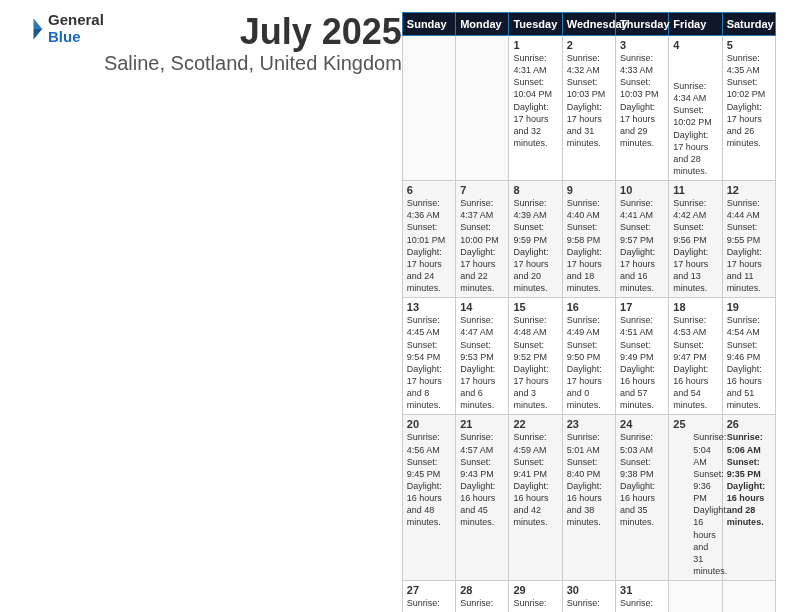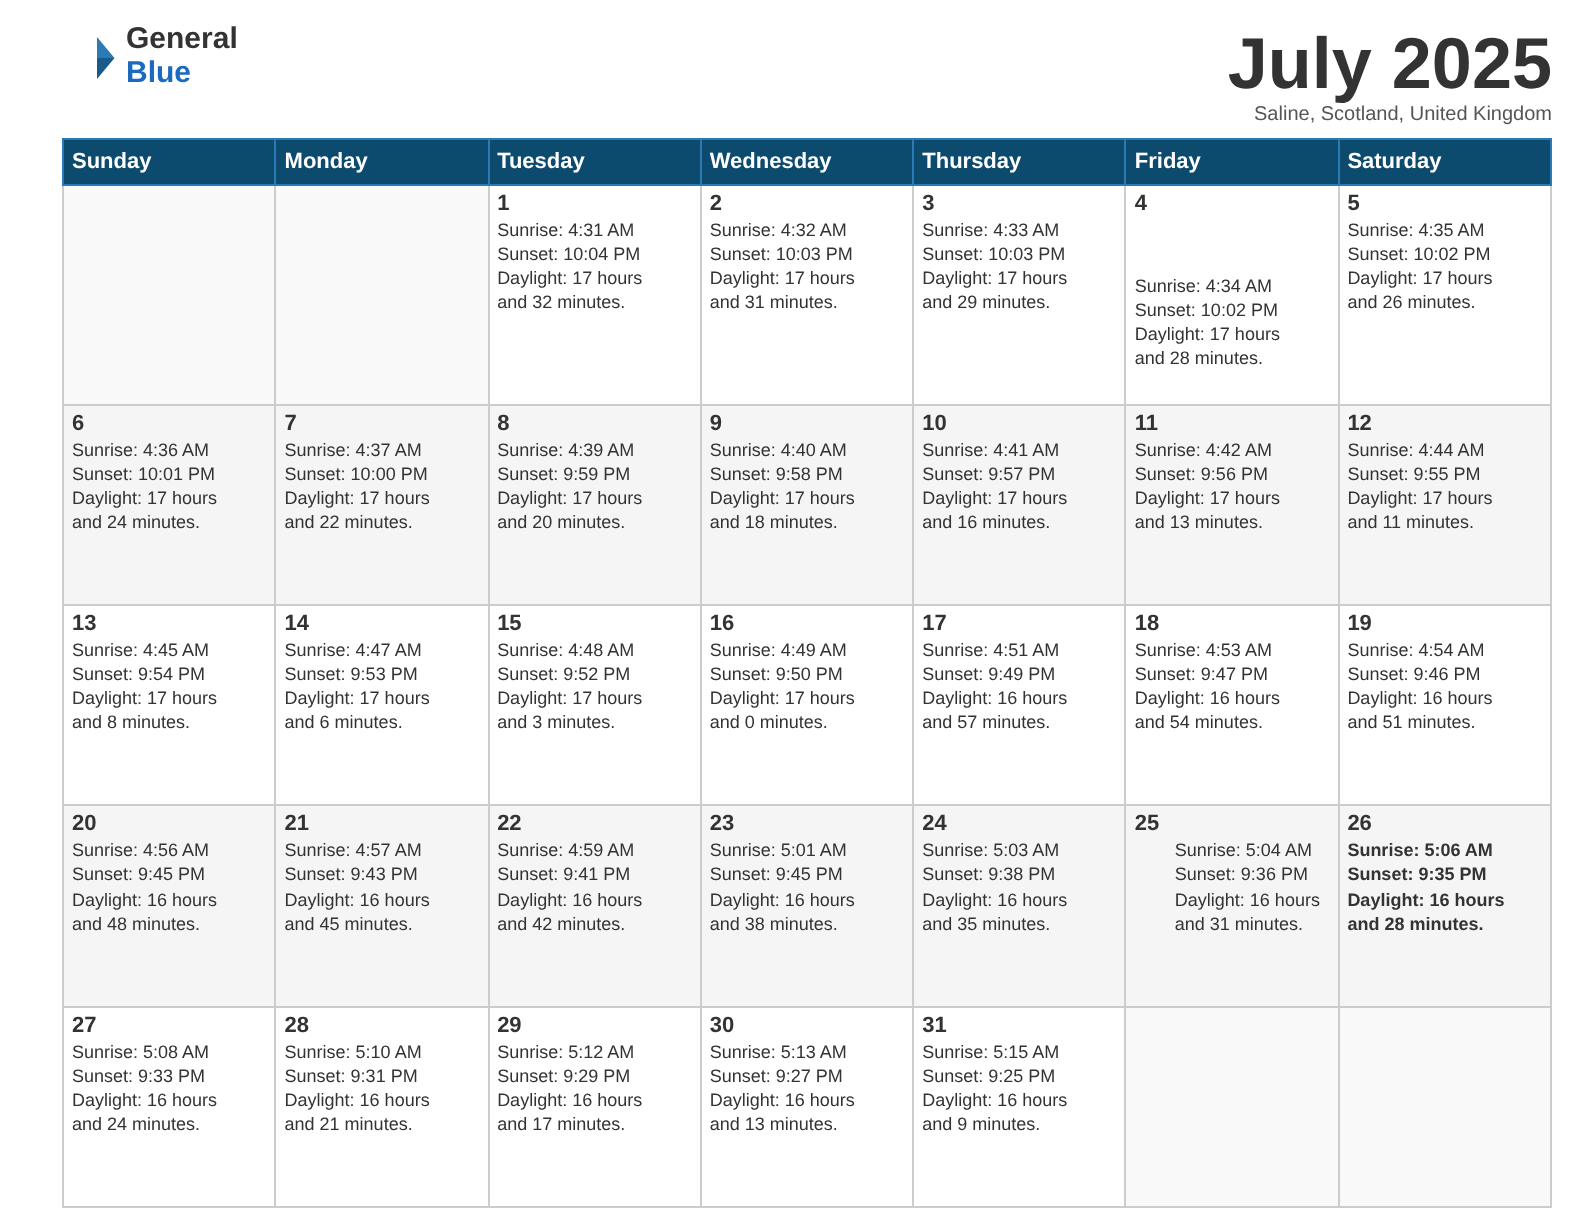--- a/index.html
+++ b/index.html
@@ -6,23 +6,23 @@
     body {
       width: 792px;
       height: 612px;
       font-family: Arial, sans-serif;
       background: #fff;
       overflow: hidden;
     }
     .page {
       width: 792px;
       height: 612px;
-      padding: 12px 16px 8px 31px;
+      padding: 12px 16px 8px 16px;
       display: flex;
-      flex-direction: column;
+      flex-direction: row;
     }
     .header {
       display: flex;
       justify-content: space-between;
       align-items: flex-start;
       margin-bottom: 6px;
     }
     .logo {
       display: flex;
       align-items: center;
@@ -50,32 +50,32 @@
     .title-area {
       text-align: right;
     }
     .main-title {
       font-size: 36px;
       font-weight: bold;
       color: #333;
       line-height: 1.1;
     }
     .subtitle {
-      font-size: 10px;
+      font-size: 20px;
       color: #555;
     }
     .calendar {
       flex: 1;
       border: 1px solid #ccc;
       border-collapse: collapse;
       width: 100%;
       table-layout: fixed;
     }
     .calendar th {
-      background-color: #0c4a6e;
+      background-color: #0f172a;
       color: #fff;
       font-size: 11px;
       font-weight: bold;
       padding: 5px 4px;
       text-align: left;
       border: 1px solid #2a7ab5;
     }
     .calendar td {
       border: 1px solid #ccc;
       vertical-align: top;
@@ -297,21 +297,21 @@
           <td>
             <span class="day-num">22</span>
             <div class="day-info" style="white-space: pre-line;">Sunrise: 4:59 AM
 Sunset: 9:41 PM
 Daylight: 16 hours
 and 42 minutes.</div>
           </td>
           <td>
             <span class="day-num">23</span>
             <div class="day-info" style="white-space: pre-line;">Sunrise: 5:01 AM
-Sunset: 9:45 PM
+Sunset: 8:40 PM
 Daylight: 16 hours
 and 38 minutes.</div>
           </td>
           <td>
             <span class="day-num">24</span>
             <div class="day-info" style="white-space: pre-line;">Sunrise: 5:03 AM
 Sunset: 9:38 PM
 Daylight: 16 hours
 and 35 minutes.</div>
           </td>

